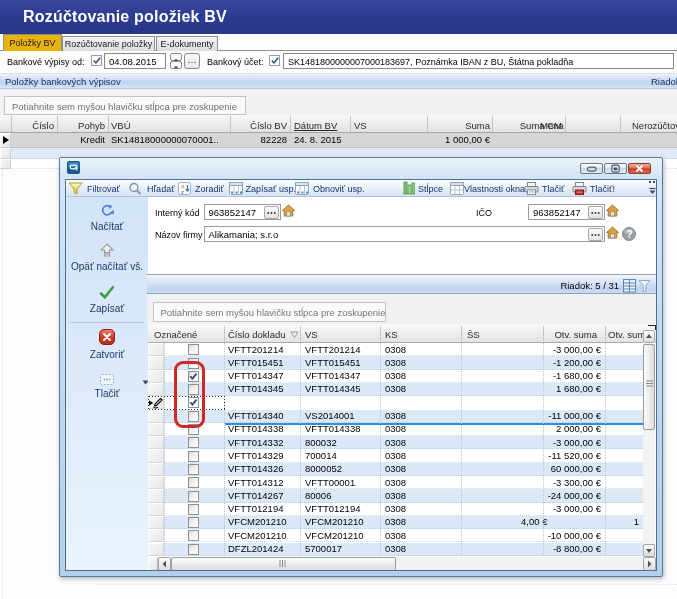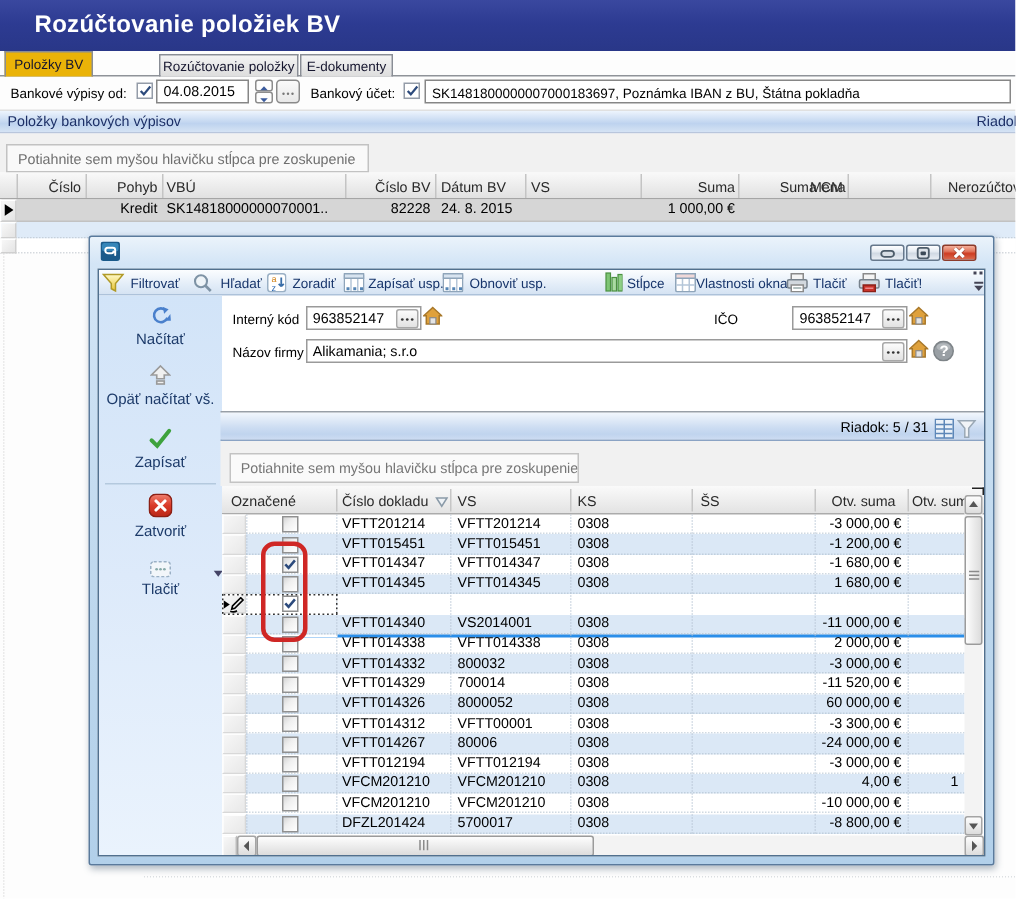--- a/index.html
+++ b/index.html
@@ -4,21 +4,21 @@
 <style>
 * { margin:0; padding:0; box-sizing:border-box; }
 html,body { width:677px; height:599px; overflow:hidden; }
 body { font-family:"Liberation Sans", sans-serif; font-size:9.5px; background:#fdfdfd; position:relative; }
 .abs { position:absolute; }
 #titlebar { left:0; top:0; width:677px; height:34px; background:linear-gradient(180deg,#3a489f 0%,#2d3b92 45%,#293788 100%); }
 #titlebar span { position:absolute; left:23px; top:8px; color:#fff; font-size:16px; font-weight:bold; letter-spacing:.2px; }
 #tabline { left:0; top:50px; width:677px; height:1px; background:#8f9399; }
 .tab { position:absolute; white-space:nowrap; overflow:hidden; font-size:9px; border:1px solid #898d95; border-bottom:none; text-align:center; color:#15152e; z-index:2; }
 .tab.on { background:#eab308; z-index:3; }
-.tab.off { background:linear-gradient(180deg,#f4f4f4,#dddddd);margin-left:44px; }
+.tab.off { background:linear-gradient(180deg,#f4f4f4,#dddddd); }
 .lbl { position:absolute; white-space:nowrap; color:#000; }
 .cb { position:absolute; width:11px; height:11px; background:#fff; border:1px solid #949ca8; }
 .tfield { position:absolute; background:#fff; border:1px solid #868686; color:#000; padding:2px 0 0 4px; overflow:hidden; white-space:nowrap; }
 .btn3d { position:absolute; background:linear-gradient(180deg,#f7f7f7,#dedede); border:1px solid #8c8c8c; border-radius:2px; text-align:center; color:#333; }
 #bluebar { left:0; top:73px; width:677px; height:16px; background:linear-gradient(180deg,#edf4fd 0%,#bed3ef 60%,#d5e3f4 100%); border-top:1px solid #e0e0e0; border-bottom:1px solid #b9c6dc; }
 #bluebar .l { position:absolute; left:5px; top:2px; color:#1c2f66; }
 #bluebar .r { position:absolute; left:651px; top:2px; color:#1c2f66; }
 #ogroup { left:0; top:89px; width:677px; height:26px; background:#f1f1f1; }
 #ochip { left:4px; top:96px; width:242px; height:18.5px; background:#f9f9f9; border:1px solid #c2c2c2; color:#6f6f6f; padding:3.5px 0 0 7px; white-space:nowrap; overflow:hidden; }
 #ohead { left:0; top:115px; width:677px; height:18px; background:linear-gradient(180deg,#f9f9f9,#e1e1e1); border-bottom:1px solid #a5a5a5; }
@@ -101,21 +101,21 @@
 <div class="ohsep" style="left:290px;"></div>
 <div class="ohsep" style="left:350px;"></div>
 <div class="ohsep" style="left:427px;"></div>
 <div class="ohsep" style="left:492px;"></div>
 <div class="ohsep" style="left:565px;"></div>
 <div class="ohsep" style="left:620px;"></div>
 <div class="oht" style="left:11px; width:43px; text-align:right;">Číslo</div>
 <div class="oht" style="left:57px; width:48px; text-align:right;">Pohyb</div>
 <div class="oht" style="left:111px;">VBÚ</div>
 <div class="oht" style="left:230px; width:57px; text-align:right;">Číslo BV</div>
-<div class="oht" style="left:294px;">Dátum BV</div>
+<div class="oht" style="left:294px;text-decoration:underline;">Dátum BV</div>
 <div class="oht" style="left:354px;">VS</div>
 <div class="oht" style="left:427px; width:63px; text-align:right;">Suma</div>
 <div class="oht" style="left:492px; width:70px; text-align:right;">Suma CM</div>
 <div class="oht" style="left:540px;">Mena</div>
 <div class="oht" style="left:632px;">Nerozúčtovan</div>
 <div class="abs" id="orow"></div>
 <div class="indcell" style="left:0; top:133px; width:11px; height:14.5px;"></div>
 <svg class="abs" style="left:3px; top:136px;" width="6" height="8">
     <path d="M0 0 L6 4 L0 8 Z" fill="#000"></path>
   </svg>
@@ -462,21 +462,21 @@
 <div class="gc" style="left:141.5px;">VFTT012194</div>
 <div class="gc" style="left:221.5px;">0308</div>
 <div class="gc" style="left:357.5px;width:80px;text-align:right;">-3 000,00 €</div>
 </div>
 <div class="gcb" style="left:122px;top:323.8000000000001px;"></div>
 <div class="gind" style="top:335.90000000000015px;"></div>
 <div class="grow alt" style="top:335.90000000000015px;">
 <div class="gc" style="left:64.5px;">VFCM201210</div>
 <div class="gc" style="left:141.5px;">VFCM201210</div>
 <div class="gc" style="left:221.5px;">0308</div>
-<div class="gc" style="left:357.5px;width:80px;text-align:right;">4,00 €</div>
+<div class="gc" style="left:357.5px;width:80px;text-align:left;">4,00 €</div>
 <div class="gc" style="left:435.5px;width:40px;text-align:right;">1</div>
 </div>
 <div class="gcb" style="left:122px;top:337.10000000000014px;"></div>
 <div class="gind" style="top:349.20000000000016px;"></div>
 <div class="grow" style="top:349.20000000000016px;">
 <div class="gc" style="left:64.5px;">VFCM201210</div>
 <div class="gc" style="left:141.5px;">VFCM201210</div>
 <div class="gc" style="left:221.5px;">0308</div>
 <div class="gc" style="left:357.5px;width:80px;text-align:right;">-10 000,00 €</div>
 </div>

